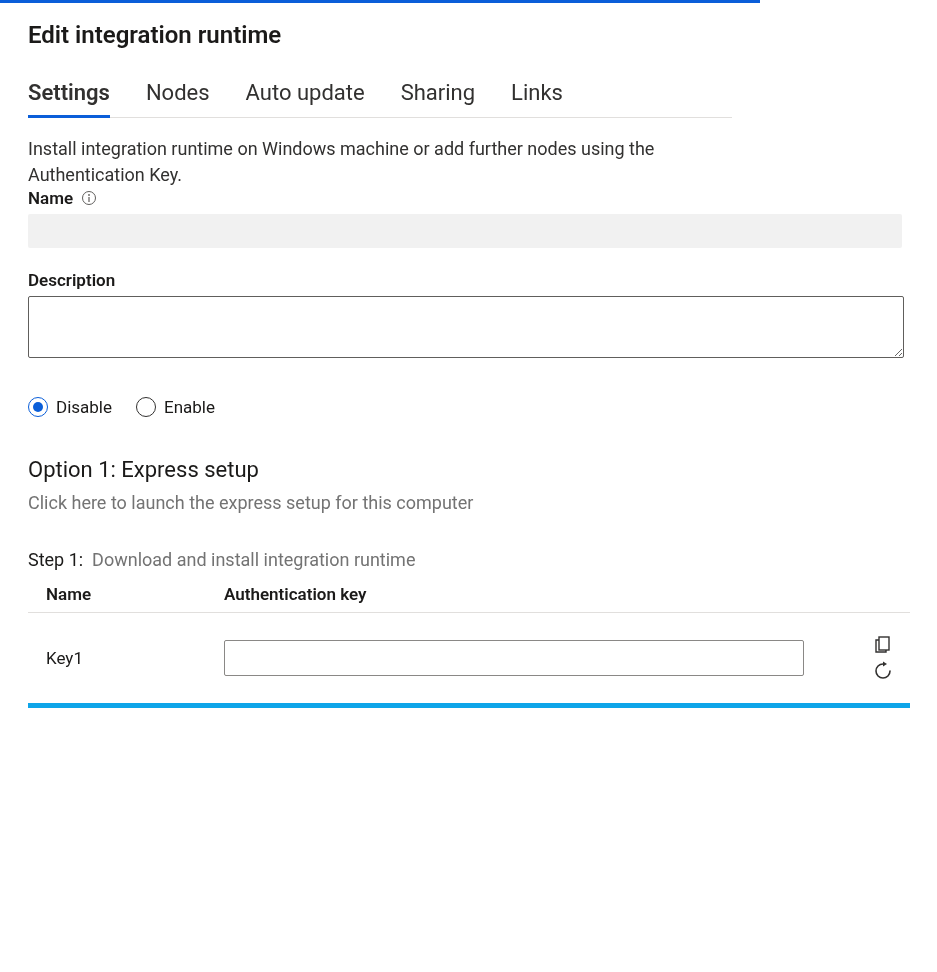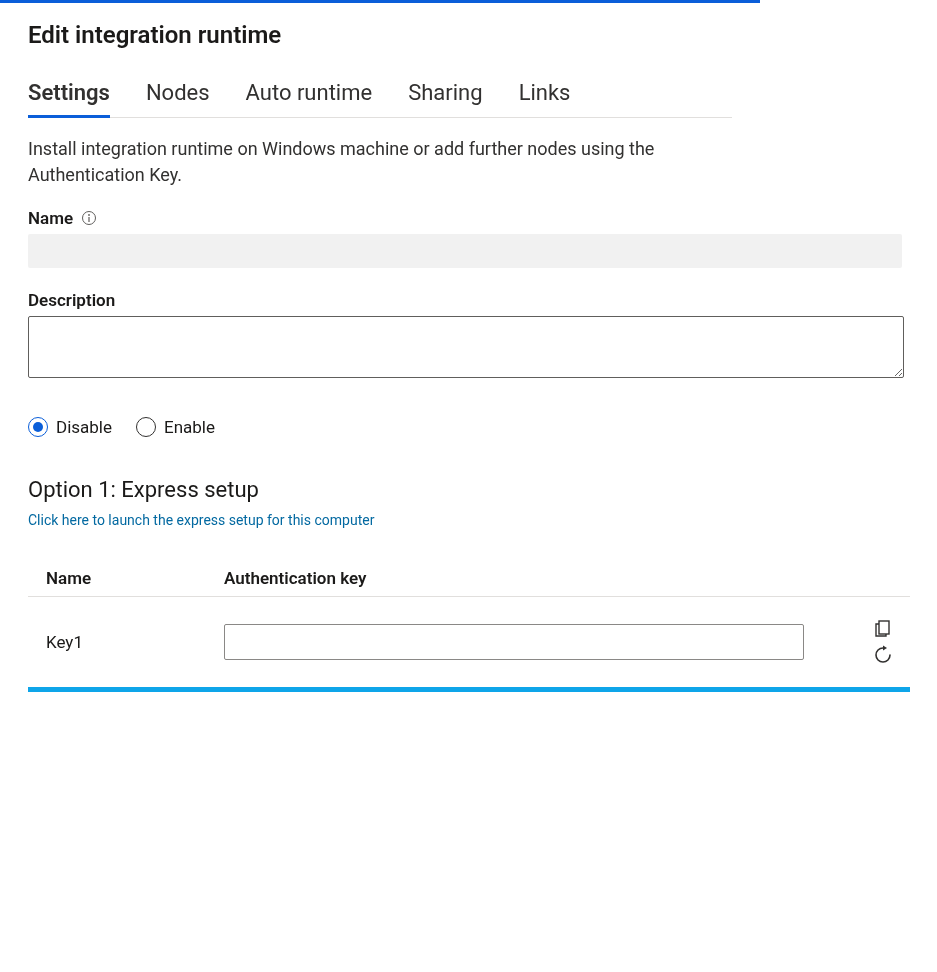--- a/index.html
+++ b/index.html
@@ -37,21 +37,20 @@
     top: 1px;
   }
   .tab.selected {
     font-weight: 600;
     border-bottom: 3px solid #0a5ed9;
   }
   .intro {
     font-size: 18px;
     line-height: 1.45;
     color: #323130;
-    margin-bottom: 20px;
     max-width: 760px;
   }
   .form-label {
     font-size: 17px;
     font-weight: 600;
     margin-bottom: 6px;
     display: flex;
     align-items: center;
     gap: 8px;
   }
@@ -115,23 +114,23 @@
     border-radius: 50%;
     background: #0a5ed9;
   }
   .section-heading {
     font-size: 22px;
     font-weight: 400;
     margin: 0 0 10px 0;
     color: #1b1a19;
   }
   .link {
-    color: #0369a1;
-    cursor: pointer;
-    font-size: 14px;
+    color: #737373;
+    cursor: pointer;
+    font-size: 18px;
     margin-top: 48px;
   }
   .option1 { margin-bottom: 36px; }
   .step {
     font-size: 18px;
     margin-bottom: 10px;
     color: #1b1a19;
   }
   .step-label {
     color: #1b1a19;
@@ -201,21 +200,21 @@
 </svg>
 
 <div class="page">
 
   <div class="page-title">Edit integration runtime</div>
 
   
   <div class="tabs">
     <div class="tab selected">Settings</div>
     <div class="tab">Nodes</div>
-    <div class="tab">Auto runtime</div>
+    <div class="tab">Auto update</div>
     <div class="tab">Sharing</div>
     <div class="tab">Links</div>
   </div>
 
   <div class="intro">Install integration runtime on Windows machine or add further nodes using the Authentication Key.</div>
 
   
   <div class="form-label">
     <span>Name</span>
     <span class="info-icon">
@@ -247,20 +246,24 @@
   </div>
 
   
   <div class="option1">
     <div class="section-heading">Option 1: Express setup</div>
     <span class="link">Click here to launch the express setup for this computer</span>
   </div>
 
   
 
+  <div class="step">
+    <span class="step-label">Step 1:</span>&nbsp;
+    <span class="link">Download and install integration runtime</span>
+  </div>
 
 
   
   <table class="key-table">
     <thead>
       <tr>
         <th class="key-name-col">Name</th>
         <th class="key-value-col">Authentication key</th>
         <th class="key-actions-col"></th>
       </tr>

